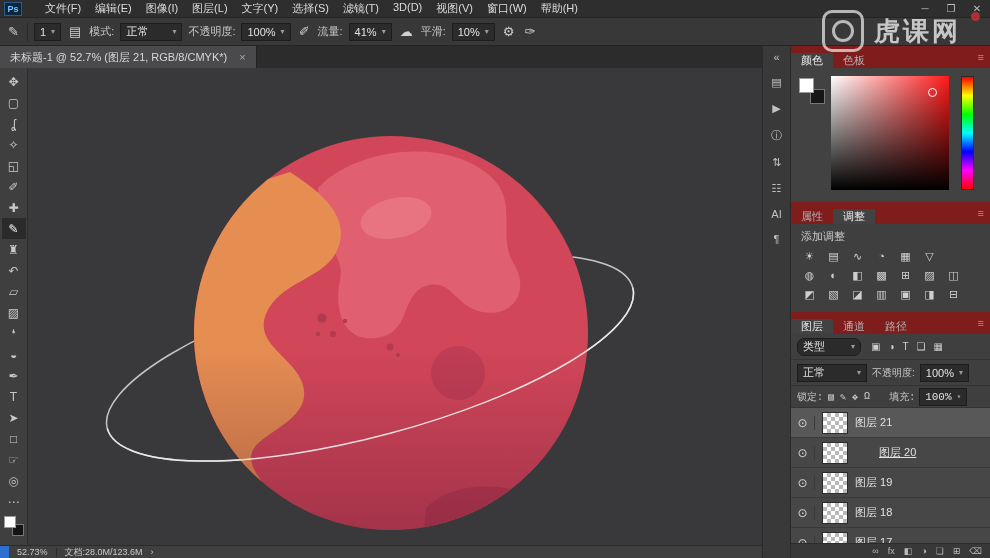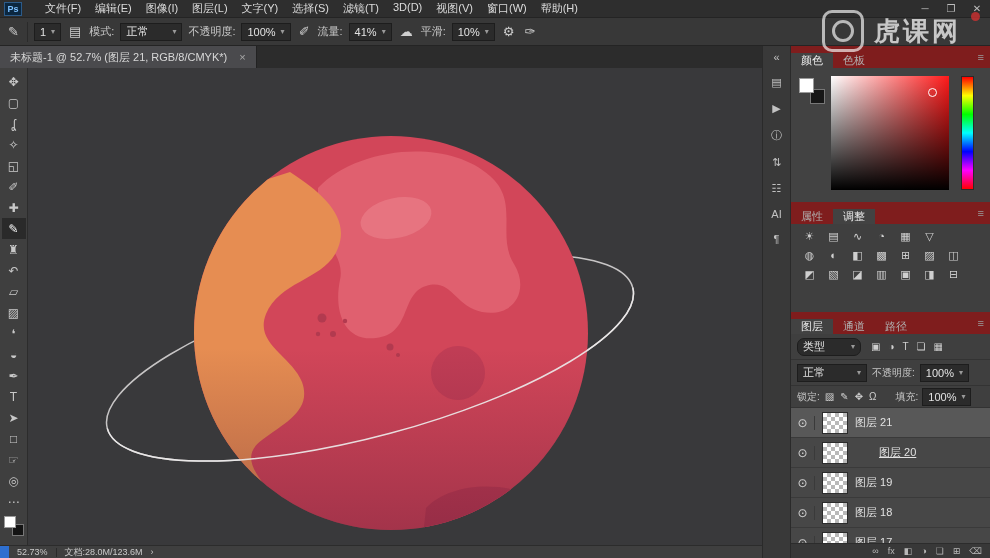--- a/index.html
+++ b/index.html
@@ -65,21 +65,21 @@
   .hue-strip { position:absolute; right:16px; top:8px; width:13px; height:114px;
     background: linear-gradient(#f00, #ff0, #0f0, #0ff, #00f, #f0f, #f00); border:1px solid #2a2a2a; }
   
   .adj-body { height:88px; background:#3f3f3f; padding:5px 10px; }
   .adj-label { color:#c9c9c9; margin-bottom:5px; }
   .adj-row { display:flex; gap:7px; margin-bottom:5px; }
   .adj-ic { width:17px; height:14px; display:flex; align-items:center; justify-content:center; color:#cfcfcf; font-size:11px; }
   
   .layers { flex:1; display:flex; flex-direction:column; }
   .lfilter, .lblend { height:26px; display:flex; align-items:center; gap:5px; padding:0 6px; border-bottom:1px solid #333; background:#3f3f3f; }
-  .llock { height:22px; display:flex; align-items:center; gap:4px; padding:0 6px; border-bottom:1px solid #333; background:#3f3f3f; }
+  .llock { height:22px; display:flex; align-items:center; gap:4px; padding:0 6px; border-bottom:1px solid #333; background:#3f3f3f;font-family:Liberation Mono, monospace; }
   .small-label { font-size:10px; color:#c6c6c6; }
   .mini-ic { color:#cfcfcf; font-size:10px; padding:0 1px; }
   .llist { height:135px; overflow:hidden; background:#454545; }
   .lrow { height:30px; display:flex; align-items:center; border-bottom:1px solid #3a3a3a; background:#474747; }
   .lrow.selected { background:#585858; }
   .leye { width:24px; text-align:center; color:#d2d2d2; border-right:1px solid #3a3a3a; font-size:12px; }
   .lthumb { width:26px; height:22px; margin:0 7px; border:1px solid #2c2c2c; background-color:#fff;
     background-image:
       linear-gradient(45deg,#b9b9b9 25%,transparent 25%,transparent 75%,#b9b9b9 75%),
       linear-gradient(45deg,#b9b9b9 25%,transparent 25%,transparent 75%,#b9b9b9 75%);
@@ -284,20 +284,21 @@
 
         <div>
           <div class="panel-tabs">
             <div style="display:flex;">
                 <span class="ptab">属性</span>
                 <span class="ptab active">调整</span>
               </div>
             <span class="ptab-menu">≡</span>
           </div>
           <div class="adj-body">
+            <div class="adj-label">添加调整</div>
             <div class="adj-row">
                 <span class="adj-ic">☀</span>
                 <span class="adj-ic">▤</span>
                 <span class="adj-ic">∿</span>
                 <span class="adj-ic">◔</span>
                 <span class="adj-ic">▦</span>
                 <span class="adj-ic">▽</span>
               </div>
             <div class="adj-row">
                 <span class="adj-ic">◍</span>

